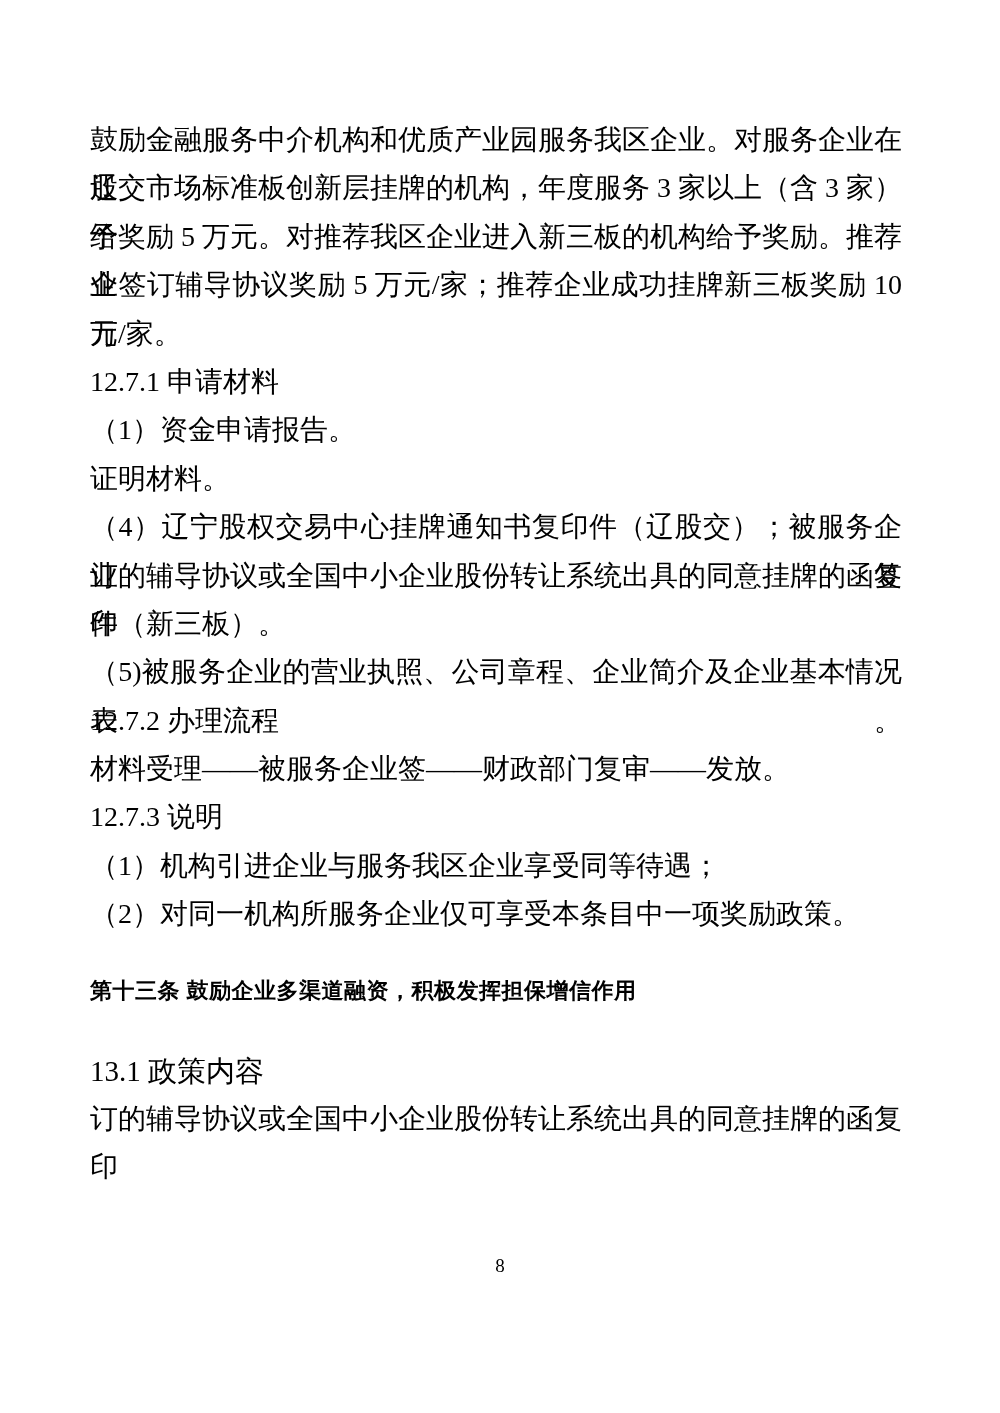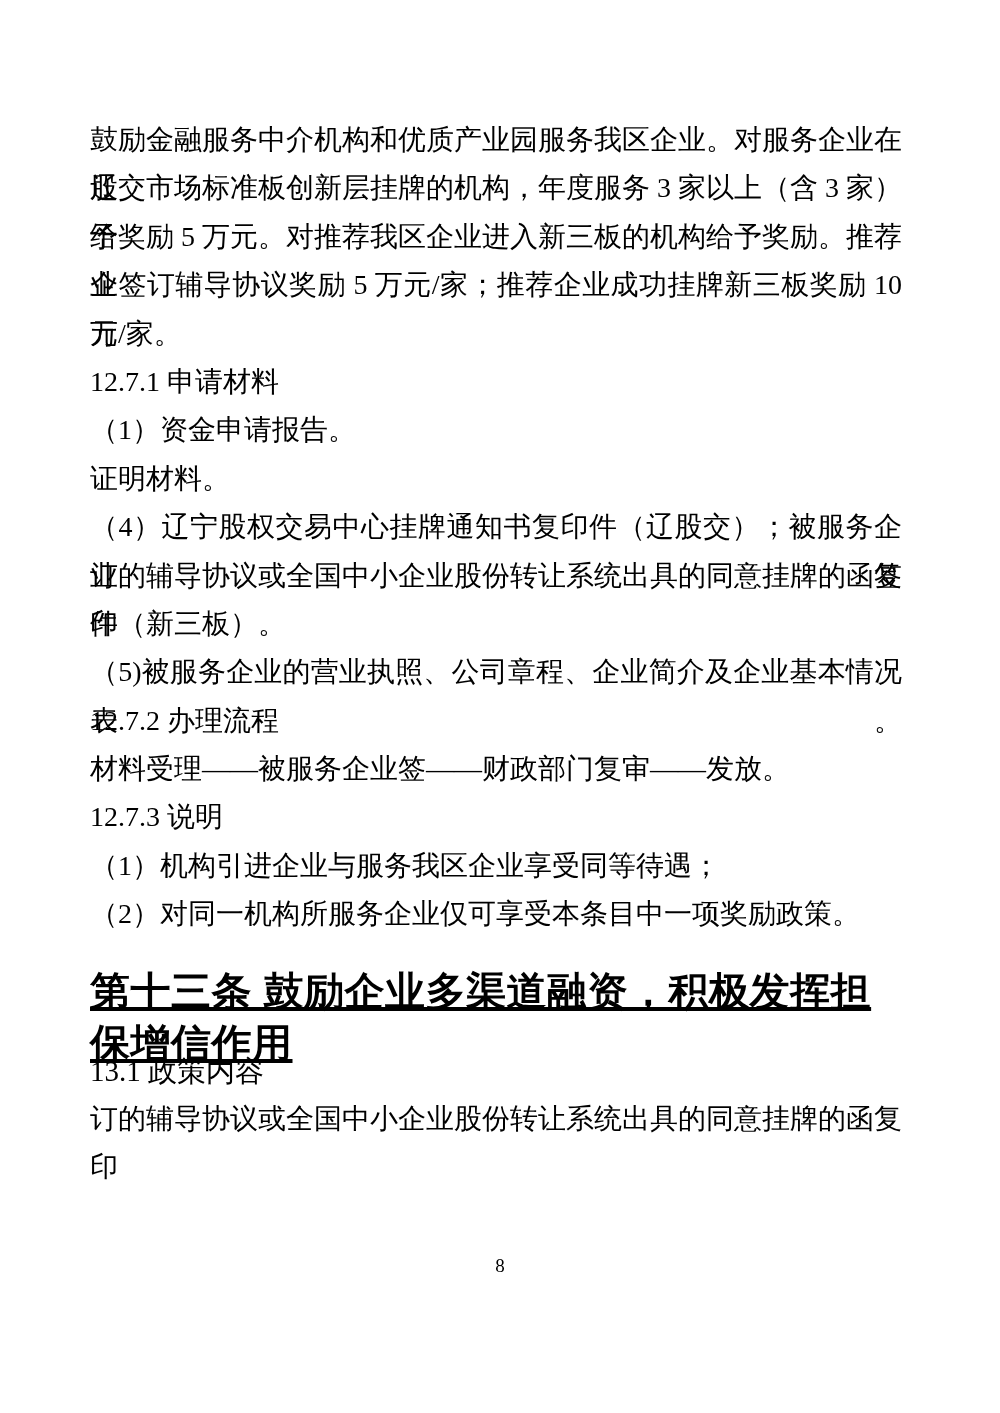--- a/index.html
+++ b/index.html
@@ -31,27 +31,26 @@
   }
   .line.fill {
     text-align: justify;
     text-align-last: justify;
     -moz-text-align-last: justify;
     text-justify: inter-character;
   }
   .line.heading {
     font-family: "Liberation Sans", sans-serif;
     font-weight: 700;
-    font-size: 40px;
+    font-size: 22px;
     line-height: 52px;
     height: 52px;
     margin-top: 26px;
     margin-bottom: 30px;
     letter-spacing: 0.5px;
-    text-decoration: underline;
   }
   .line.subheading {
     font-weight: 400;
     font-size: 29px;
   }
   .page-number {
     position: absolute;
     left: 0;
     top: 1256px;
     width: 100%;

